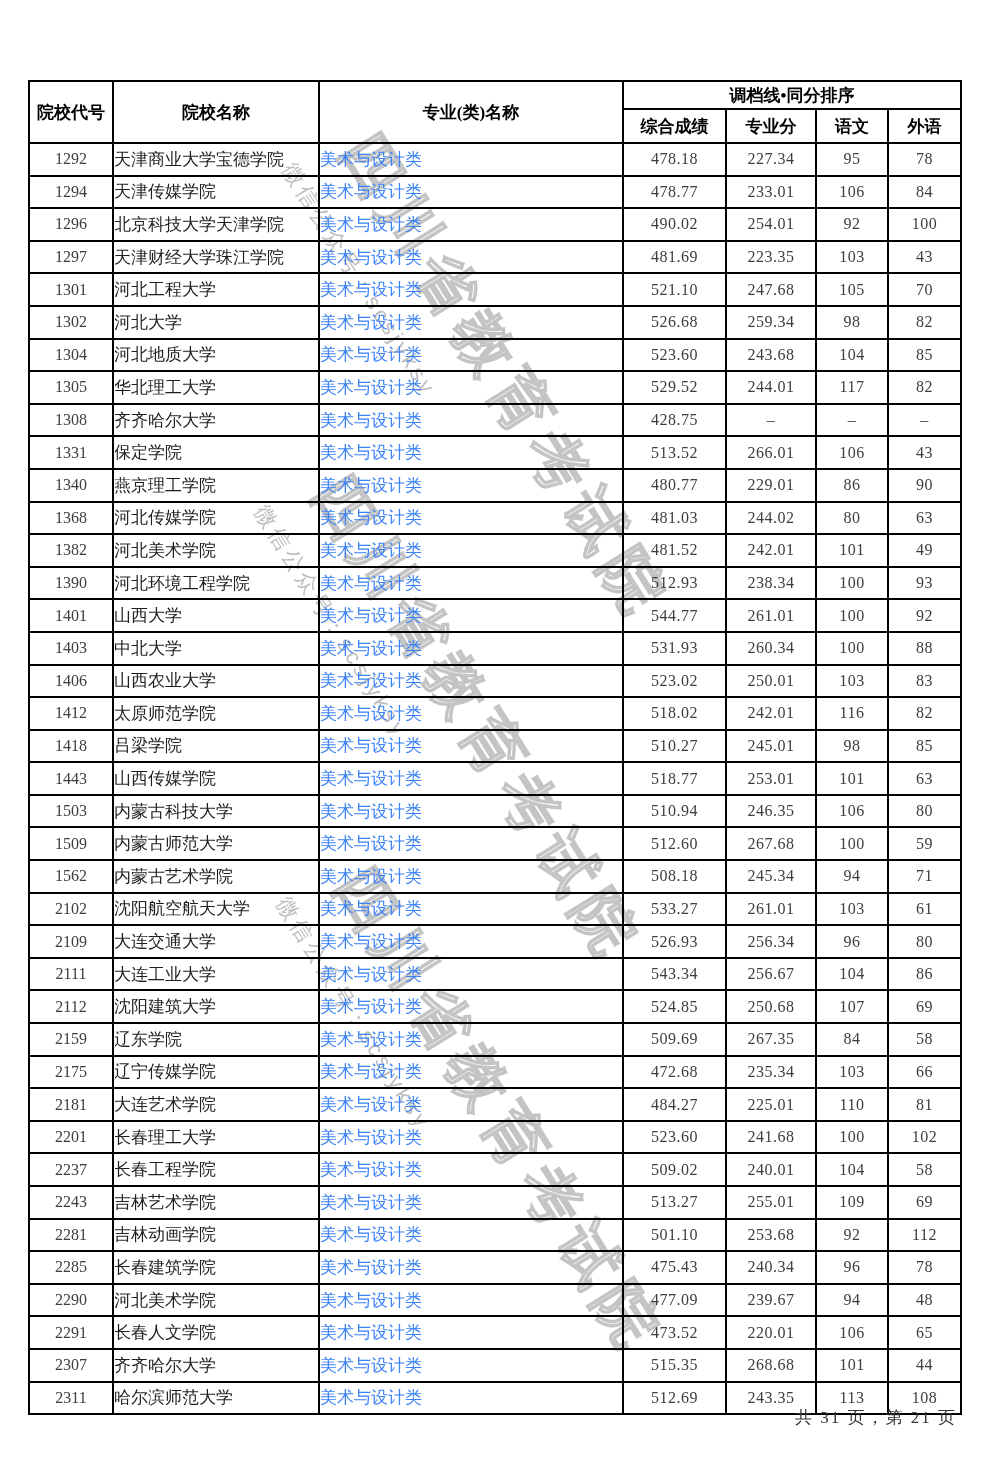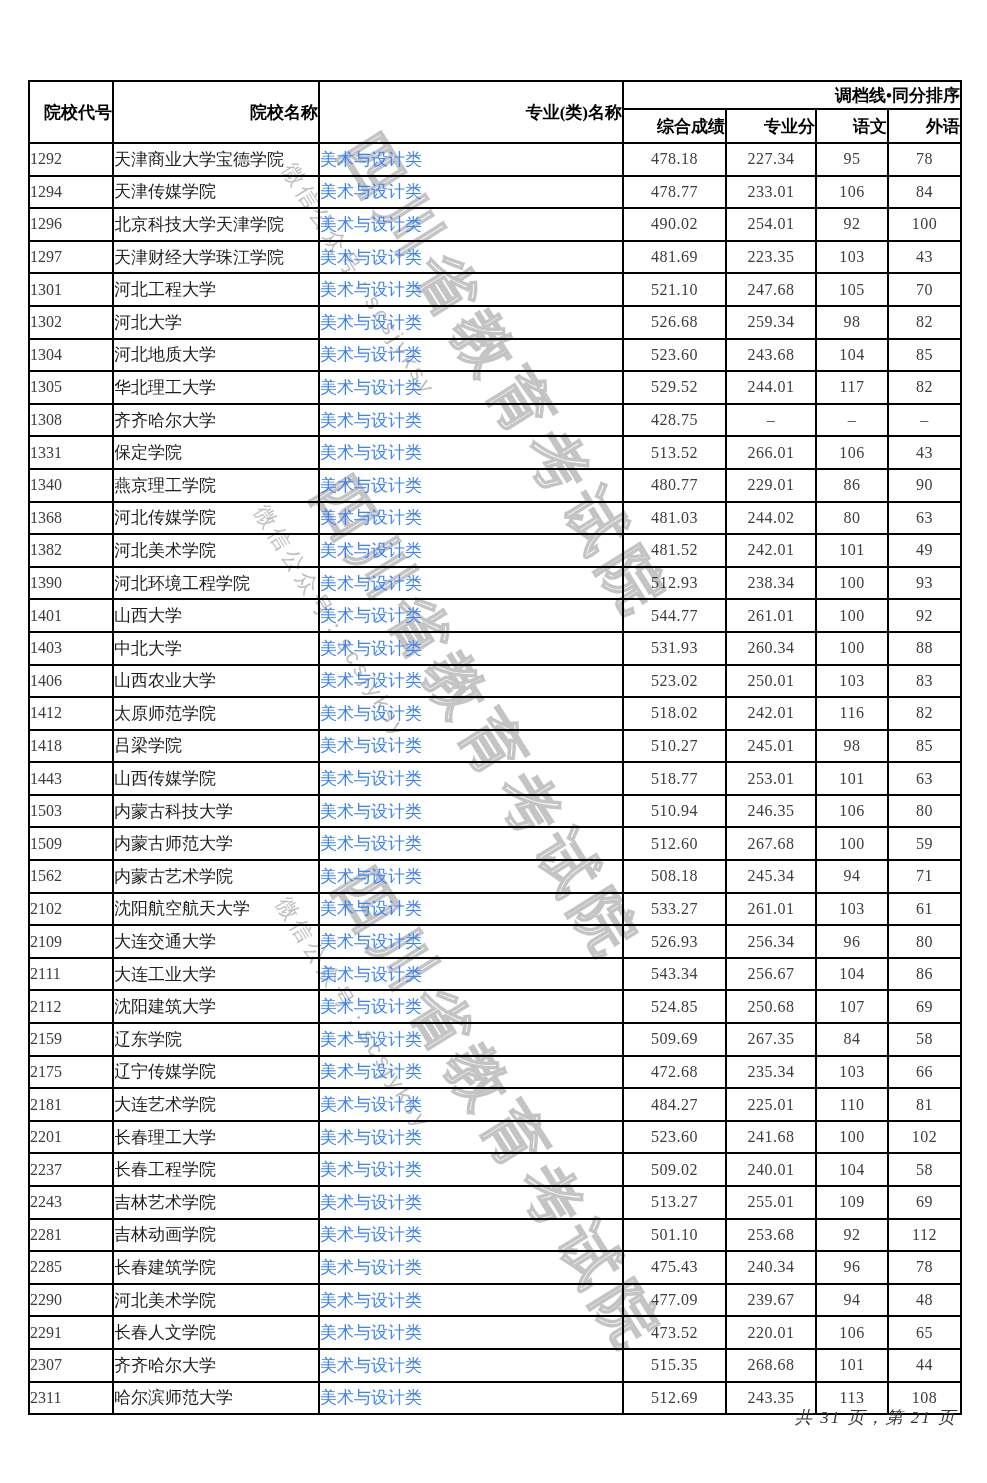--- a/index.html
+++ b/index.html
@@ -63,41 +63,40 @@
     border: 2px solid #000000;
     padding: 0;
     overflow: hidden;
     white-space: nowrap;
     background: transparent;
   }
   table.scores thead th {
     font-weight: bold;
     font-size: 17px;
     color: #000000;
-    text-align: right;
+    text-align: center;
   }
   thead tr.h1 th { height: 26px; }
   thead tr.h2 th { height: 32px; margin-left: 20px; }
   th.col-name-h { text-align: left; padding-left: 5px; font-family: Liberation Mono, monospace; }
   tbody td { height: 30.6px; font-size: 17px; }
-  td.c-code  { text-align: left; color: #3d3d3d; font-size: 16px; }
+  td.c-code  { text-align: center; color: #3d3d3d; font-size: 16px; }
   td.c-name  { text-align: left; padding-left: 5px; color: #1f1f1f; border-radius: 6px; }
   td.c-major { text-align: left; padding-left: 6px; color: #3b82f6; }
   td.c-num   { text-align: center; color: #3d3d3d; font-size: 16px; letter-spacing: 0.5px; }
 
   
   #footer {
     position: absolute;
     right: 30px;
     top: 1406px;
     z-index: 1;
     font-size: 17px;
     letter-spacing: 2px;
     color: #333333;
-    font-style: italic;
   }
 </style>
 </head>
 <body>
 
 <div id="page">
 
   <div class="wm" id="wm1">
     <div class="wm-big">四川省教育考试院</div>
     <div class="wm-small">微信公众号：scsjyksy</div>

